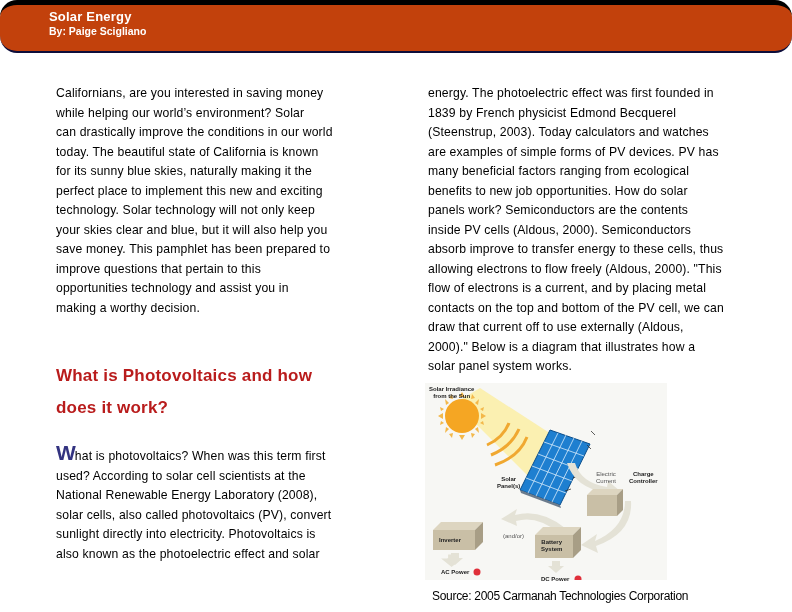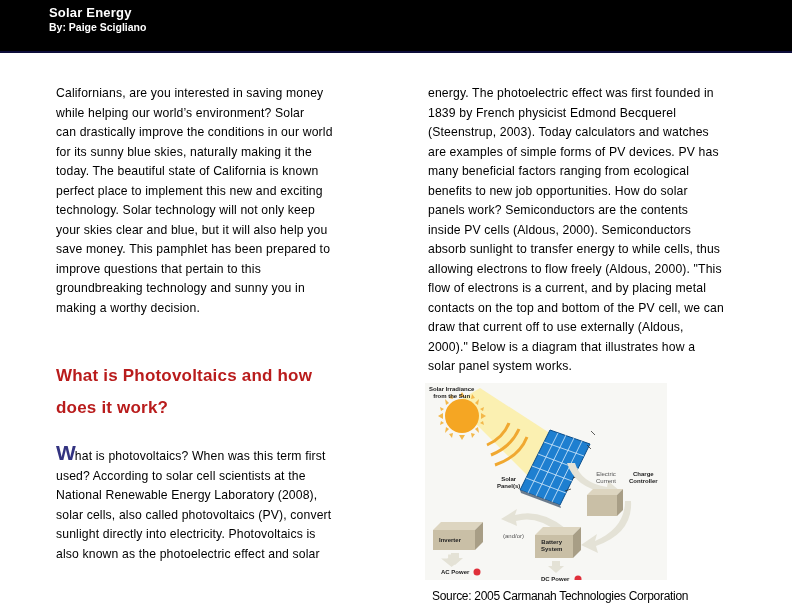--- a/index.html
+++ b/index.html
@@ -1,19 +1,19 @@
 <!DOCTYPE html>
 <html><head>
 <meta charset="utf-8">
 <style>
   html, body { margin:0; padding:0; }
   body { width:792px; height:612px; background:#ffffff; position:relative; overflow:hidden;
          font-family:"Liberation Sans", sans-serif; color:#000; }
-  .header { position:absolute; left:0; top:0; width:792px; height:53px; background:#000000;
-            border-bottom:2px solid #0d0d3a; box-sizing:border-box; border-top:1px solid #000000; }
+  .header { position:absolute; left:0; top:0; width:792px; height:53px; background:#c2410c;
+            border-bottom:2px solid #0d0d3a; box-sizing:border-box; border-top:5px solid #000000;border-radius:17px; }
   .header .title { position:absolute; left:49px; top:4px; color:#fff; font-weight:bold; font-size:13px; letter-spacing:0.2px; }
   .header .author { position:absolute; left:49px; top:20px; color:#fff; font-weight:bold; font-size:10.5px; }
   .col { position:absolute; font-size:12.2px; line-height:19.5px; letter-spacing:0.15px; }
   .col1 { left:56px; top:84px; width:320px; }
   .col2 { left:428px; top:84px; width:340px; }
   .line { display:block; white-space:nowrap; }
   .heading { position:absolute; left:56px; top:360px; width:320px; color:#b91c1c; font-weight:bold;
              font-size:17px; line-height:32px; letter-spacing:0.2px; }
   .col3 { left:56px; top:443px; width:330px; }
   .dropcap { font-size:21px; font-weight:bold; color:#333380; line-height:19px; letter-spacing:-1px; }
@@ -27,28 +27,28 @@
 
 <div class="header">
   <div class="title">Solar Energy</div>
   <div class="author">By: Paige Scigliano</div>
 </div>
 
 <div class="col col1">
   <span class="line">Californians, are you interested in saving money</span>
   <span class="line">while helping our world’s environment? Solar</span>
   <span class="line">can drastically improve the conditions in our world</span>
+  <span class="line">today.  The beautiful state of California is known</span>
   <span class="line">for its sunny blue skies, naturally making  it the</span>
-  <span class="line">today.  The beautiful state of California is known</span>
   <span class="line">perfect place to implement this new and exciting</span>
   <span class="line">technology.  Solar technology will not only keep</span>
   <span class="line">your skies clear and blue, but it will also help you</span>
   <span class="line">save money.  This pamphlet has been prepared to</span>
   <span class="line">improve questions that pertain to this</span>
-  <span class="line">groundbreaking technology and sunny you in</span>
+  <span class="line">opportunities technology and assist you in</span>
   <span class="line">making a worthy decision.</span>
 </div>
 
 <div class="heading">
   <span class="line">What is Photovoltaics and how</span>
   <span class="line">does it work?</span>
 </div>
 
 <div class="col col3">
   <span class="line"><span class="dropcap">W</span><span>hat is photovoltaics? When was this term first</span></span>
@@ -61,21 +61,21 @@
 
 <div class="col col2">
   <span class="line">energy. The photoelectric effect was first founded in</span>
   <span class="line">1839 by French physicist Edmond Becquerel</span>
   <span class="line">(Steenstrup, 2003). Today calculators and watches</span>
   <span class="line">are examples of simple forms of PV devices. PV has</span>
   <span class="line">many beneficial factors ranging from ecological</span>
   <span class="line">benefits to new job opportunities. How do solar</span>
   <span class="line">panels work? Semiconductors are the contents</span>
   <span class="line">inside PV cells (Aldous, 2000). Semiconductors</span>
-  <span class="line">absorb sunlight to transfer energy to while cells, thus</span>
+  <span class="line">absorb improve to transfer energy to these cells, thus</span>
   <span class="line">allowing electrons to flow freely (Aldous, 2000). "This</span>
   <span class="line">flow of electrons is a current, and by placing metal</span>
   <span class="line">contacts on the top and bottom of the PV cell, we can</span>
   <span class="line">draw that current off to use externally (Aldous,</span>
   <span class="line">2000)." Below is a diagram that illustrates how a</span>
   <span class="line">solar panel system works.</span>
 </div>
 
 <div class="figure">
   <svg width="242" height="197" viewBox="0 0 242 197">

